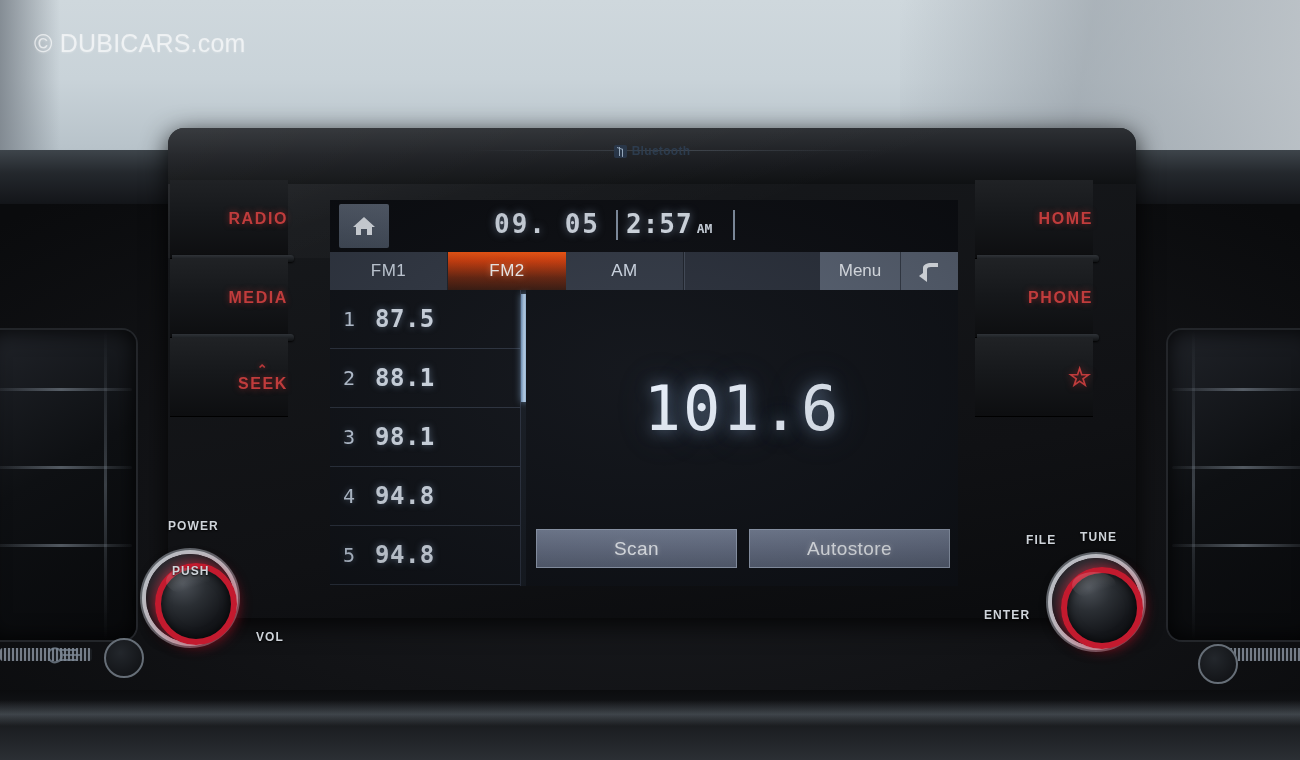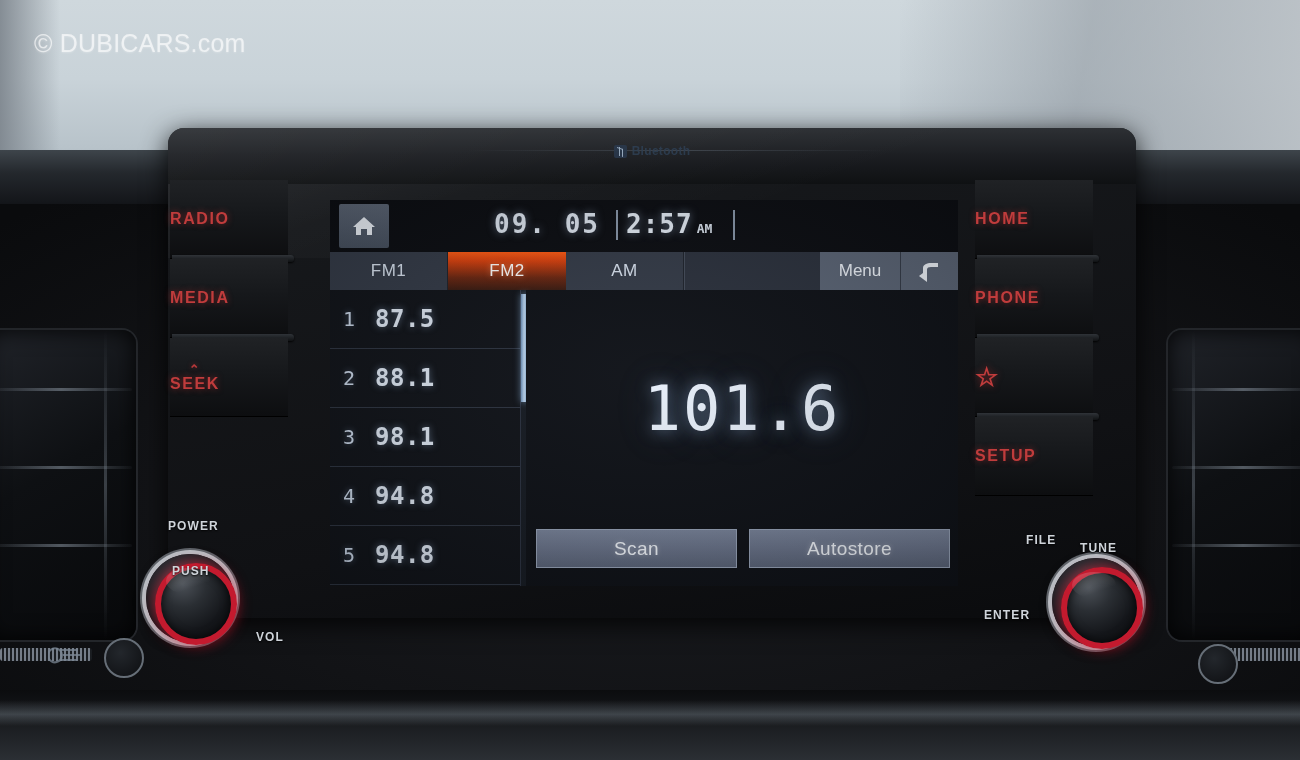--- a/index.html
+++ b/index.html
@@ -151,21 +151,21 @@
   }
 
   
   .btncol { position: absolute; top: 180px; width: 118px; }
   .btncol.left  { left: 170px; }
   .btncol.right { left: 975px; }
   .hbtn {
     position: relative;
     height: 79px;
     background: linear-gradient(180deg, #202225 0%, #16181b 45%, #0d0e10 100%);
-    display: flex; align-items: center; justify-content: flex-start;
+    display: flex; align-items: center; justify-content: flex-end;
     color: #c03c3c;
     font-size: 16px; letter-spacing: 1.6px; font-weight: 600;
     text-shadow: 0 0 6px rgba(200,50,50,.55);
     border-bottom: 1px solid #000;
   }
   .hbtn::after {
     content: ""; position: absolute; left: 2px; right: -6px; bottom: -4px;
     height: 7px;
     background: linear-gradient(180deg, #2f3338 0%, #101214 100%);
     border-radius: 0 4px 4px 0;
@@ -374,21 +374,21 @@
   .ctl-label {
     position: absolute;
     color: #cfd4da; font-size: 12px; letter-spacing: 1.1px; font-weight: bold;
     text-shadow: 0 1px 2px rgba(0,0,0,.9);
   }
   .ctl-label.small { font-size: 12px; letter-spacing: 1px; }
   .lbl-power { left: 168px; top: 519px; }
   .lbl-push  { left: 172px; top: 534px; margin-top: 30px; }
   .lbl-vol   { left: 256px; top: 630px; }
   .lbl-file  { left: 1026px; top: 533px; }
-  .lbl-tune  { left: 1080px; top: 541px; }
+  .lbl-tune  { left: 1080px; top: 530px; }
   .lbl-enter { left: 984px; top: 608px; }
 
   
   .watermark {
     position: absolute; left: 34px; top: 29px;
     color: rgba(255,255,255,.62);
     font-size: 25px; font-weight: normal; letter-spacing: .2px;
     text-shadow: 0 1px 2px rgba(255,255,255,.25);
   }
 
@@ -465,23 +465,20 @@
 
   <div class="btncol right">
     <div class="hbtn">
       <span>HOME</span>
     </div>
     <div class="hbtn">
       <span>PHONE</span>
     </div>
     <div class="hbtn">
       <span class="star-glyph">☆</span>
-    </div>
-    <div class="hbtn">
-      <span>SETUP</span>
     </div>
   </div>
 
   <div class="screen">
 
     <div class="statusbar">
       <div class="home-btn">
         <svg width="26" height="24" viewBox="0 0 26 24">
           <path d="M13 3 L24 13 L21 13 L21 21 L16 21 L16 15 L10 15 L10 21 L5 21 L5 13 L2 13 Z" fill="#eef3fa"></path>
         </svg>

